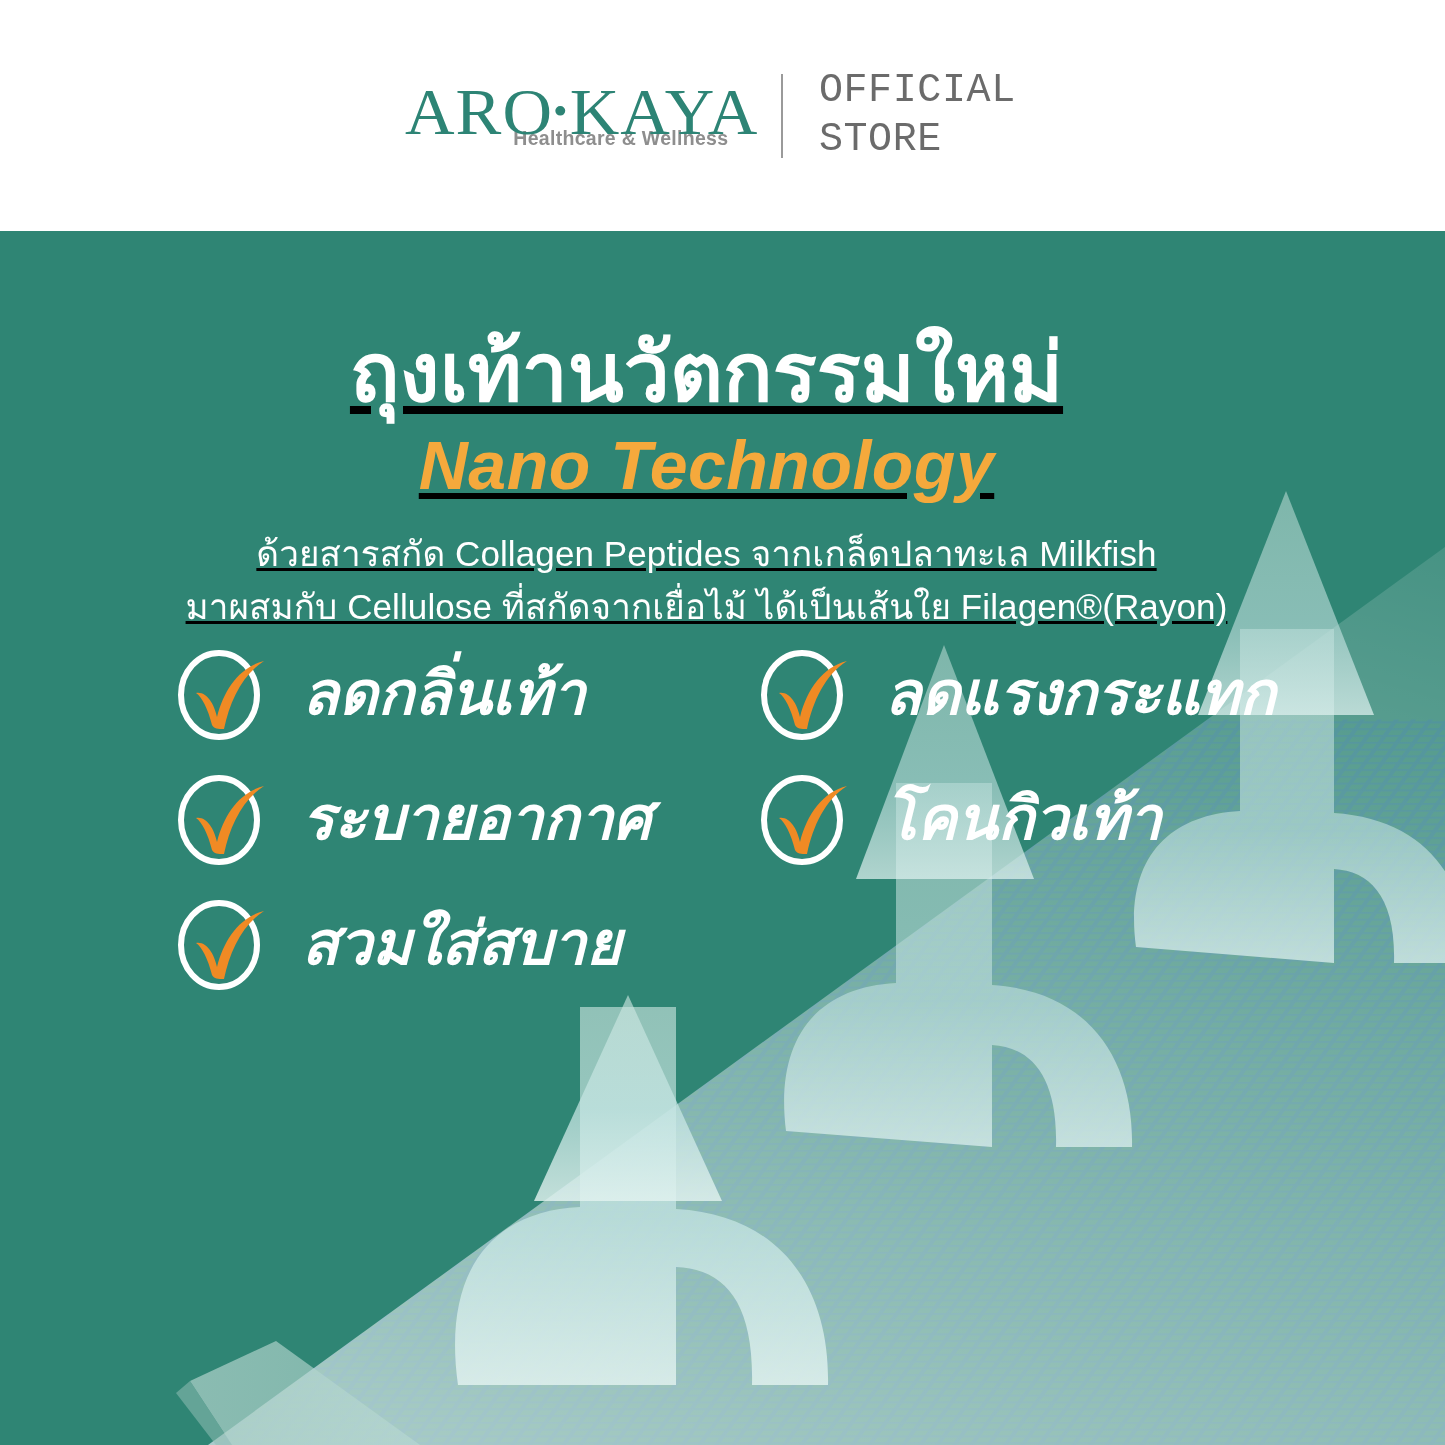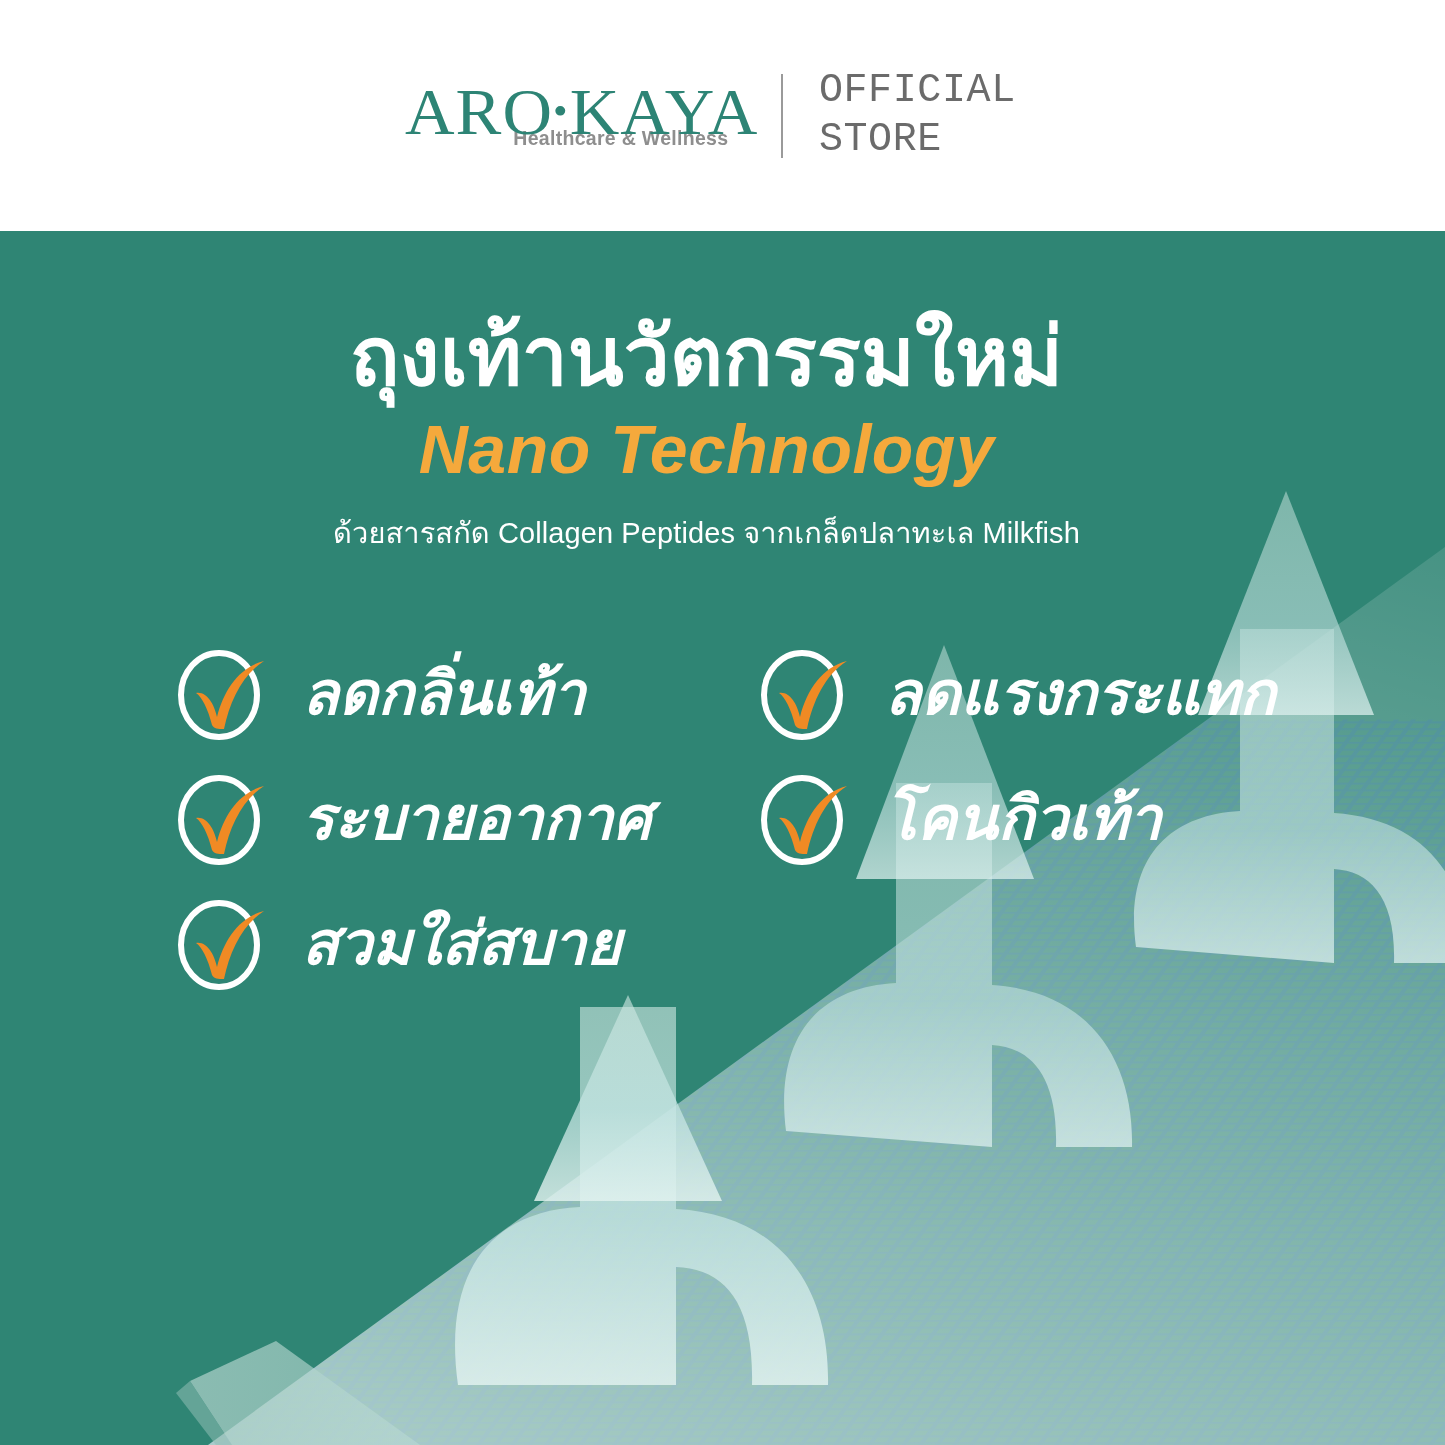--- a/index.html
+++ b/index.html
@@ -99,24 +99,25 @@
     left: 0; top: 0;
     width: 1445px;
     height: 1214px;
     pointer-events: none;
   }
 
   
   .headline-zone {
     position: absolute;
     left: 0;
-    top: 84px;
+    top: 100px;
     width: 1413px;
     text-align: center;
     z-index: 5;
+    text-decoration: underline;
   }
   .headline-thai {
     font-family: "Liberation Sans", sans-serif;
     font-size: 82px;
     font-weight: bold;
     color: #ffffff;
     letter-spacing: 0px;
     line-height: 1.02;
     white-space: nowrap;
   }
@@ -127,21 +128,21 @@
     font-style: italic;
     color: #F5A93C;
     letter-spacing: 0.5px;
     line-height: 1.18;
     margin-top: 10px;
     white-space: nowrap;
   }
   .sub-lines {
     margin-top: 22px;
     font-family: "Liberation Sans", sans-serif;
-    font-size: 29px;
+    font-size: 35px;
     color: #ffffff;
     line-height: 1.52;
     font-weight: 400;
     letter-spacing: 0.1px;
   }
   .sub-lines div { white-space: nowrap; }
 
   
   .features {
     position: absolute;
@@ -258,20 +259,21 @@
                C1376,698 1418,762 1416,842 L1342,842 C1344,776 1318,750 1282,748
                L1282,842 Z" transform="translate(52,-110)" fill="url(#arrowgrad2)"></path>
       <polygon points="1234,370 1146,594 1322,594" transform="translate(52,-110)" fill="url(#arrowgrad2)"></polygon>
     </svg>
 
     <div class="headline-zone">
       <div class="headline-thai">ถุงเท้านวัตกรรมใหม่</div>
       <div class="headline-en">Nano Technology</div>
       <div class="sub-lines">
         <div>ด้วยสารสกัด Collagen Peptides จากเกล็ดปลาทะเล Milkfish</div>
+        <div>มาผสมกับ Cellulose ที่สกัดจากเยื่อไม้ ได้เป็นเส้นใย Filagen®(Rayon)</div>
       </div>
     </div>
 
     <div class="features">
 
       <div class="feature">
         <span class="check-icon">
           <svg width="100" height="100" viewBox="0 0 100 100">
             <ellipse cx="47" cy="52" rx="38" ry="42" fill="none" stroke="#ffffff" stroke-width="6"></ellipse>
             <path d="M24,50 C34,48 42,60 45,74 C52,46 68,24 92,18 C70,32 58,58 52,86 C46,86 42,86 40,82 C36,66 30,54 24,50 Z" fill="#F08A24"></path>

